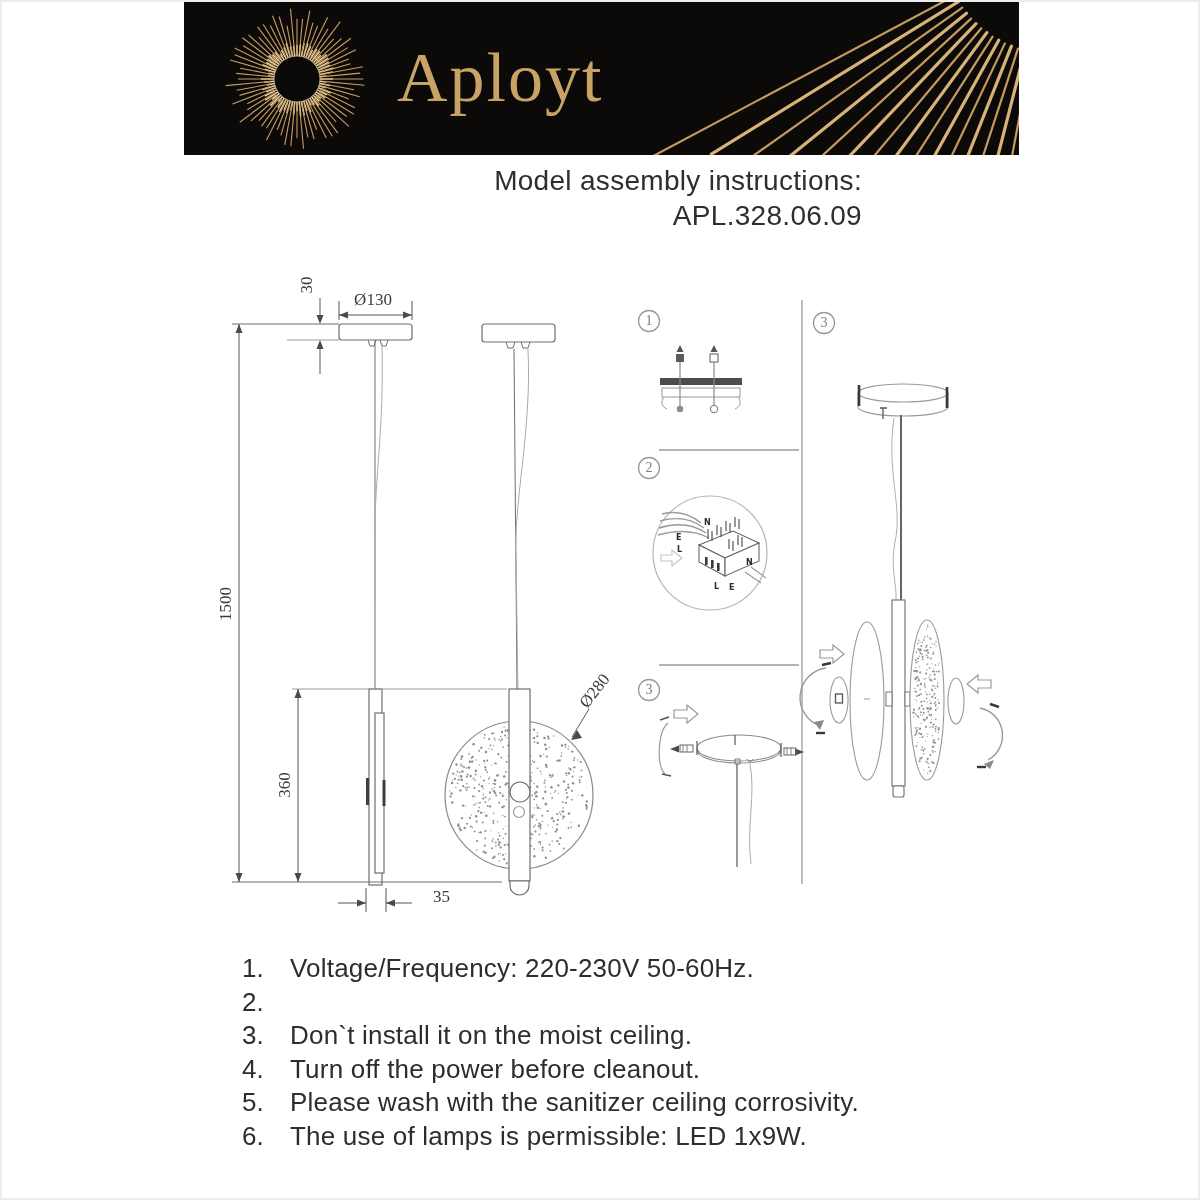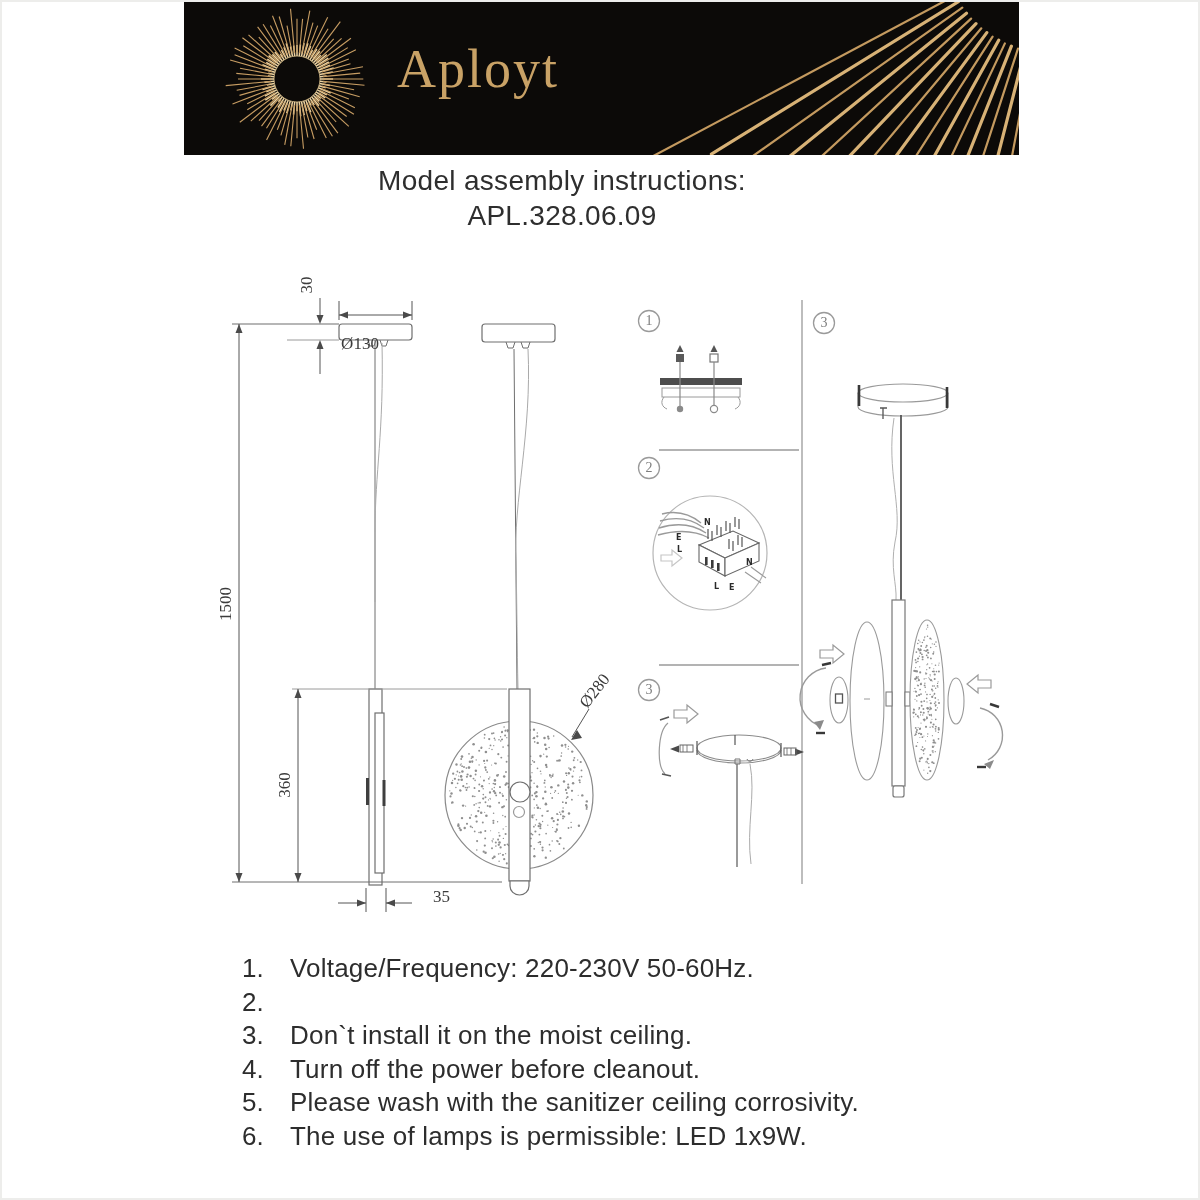--- a/index.html
+++ b/index.html
@@ -4,23 +4,23 @@
 <style>
   html,body{margin:0;padding:0;background:#fff;}
   .page{position:relative;width:1200px;height:1200px;background:#ffffff;
         border:2px solid #ededeb;box-sizing:border-box;overflow:hidden;
         font-family:"Liberation Sans",sans-serif;}
   
   .banner{position:absolute;left:182px;top:0;width:835px;height:153px;
           background:#0c0a08;overflow:hidden;}
   .banner svg{position:absolute;left:0;top:0;}
   .brand-name{position:absolute;left:213px;top:36px;font-family:"Liberation Serif",serif;
-          font-size:54px;font-weight:400;letter-spacing:2px;color:#c9a266;}
+          font-size:70px;font-weight:400;letter-spacing:2px;color:#c9a266;}
   
-  .title-block{position:absolute;left:260px;top:161px;width:600px;text-align:center;
+  .title-block{position:absolute;left:260px;top:161px;width:600px;text-align:right;
           color:#2e2e2e;font-size:28px;line-height:35px;letter-spacing:.3px;}
   
   .dim{position:absolute;font-family:"Liberation Serif",serif;font-size:17px;
        color:#3b3b3b;text-align:center;}
   .rot90{transform:rotate(-90deg);transform-origin:center;}
   .badge{position:absolute;width:22px;height:22px;line-height:22px;text-align:center;
        font-family:"Liberation Serif",serif;font-size:14px;color:#7d7d7d;}
   .wire-label{position:absolute;font-size:8px;font-weight:bold;color:#2a2a2a;
        font-family:"DejaVu Sans",sans-serif;}
   
@@ -1093,21 +1093,21 @@
       <path d="M820,663 l9,-2" stroke="#383838" stroke-width="2.4" fill="none"></path>
       <path d="M814,731 h9" stroke="#383838" stroke-width="2.4" fill="none"></path>
       <path d="M978,706 a28,28 0 0 1 8,52" fill="none" stroke="#9a9a9a" stroke-width="1.4"></path>
       <path d="M982,762 l10,-4 l-4,9 z" fill="#8a8a8a"></path>
       <path d="M988,702 l9,3" stroke="#383838" stroke-width="2.4" fill="none"></path>
       <path d="M975,765 h9" stroke="#383838" stroke-width="2.4" fill="none"></path>
     </g>
   </svg>
 
   <div class="dim rot90" style="left:275px;top:273px;width:60px;">30</div>
-  <div class="dim" style="left:318px;top:288px;width:80px;margin-top:44px;">Ø130</div>
+  <div class="dim" style="left:331px;top:288px;width:80px;">Ø130</div>
   <div class="dim rot90" style="left:194px;top:592px;width:60px;">1500</div>
   <div class="dim rot90" style="left:253px;top:773px;width:60px;">360</div>
   <div class="dim" style="left:408px;top:885px;width:40px;text-align:right;">35</div>
   <div class="dim" style="left:562px;top:679px;width:62px;transform:rotate(-52deg);">Ø280</div>
 
   <div class="badge" style="left:636px;top:308px;">1</div>
   <div class="badge" style="left:636px;top:455px;">2</div>
   <div class="badge" style="left:636px;top:677px;">3</div>
   <div class="badge" style="left:811px;top:310px;">3</div>
 

